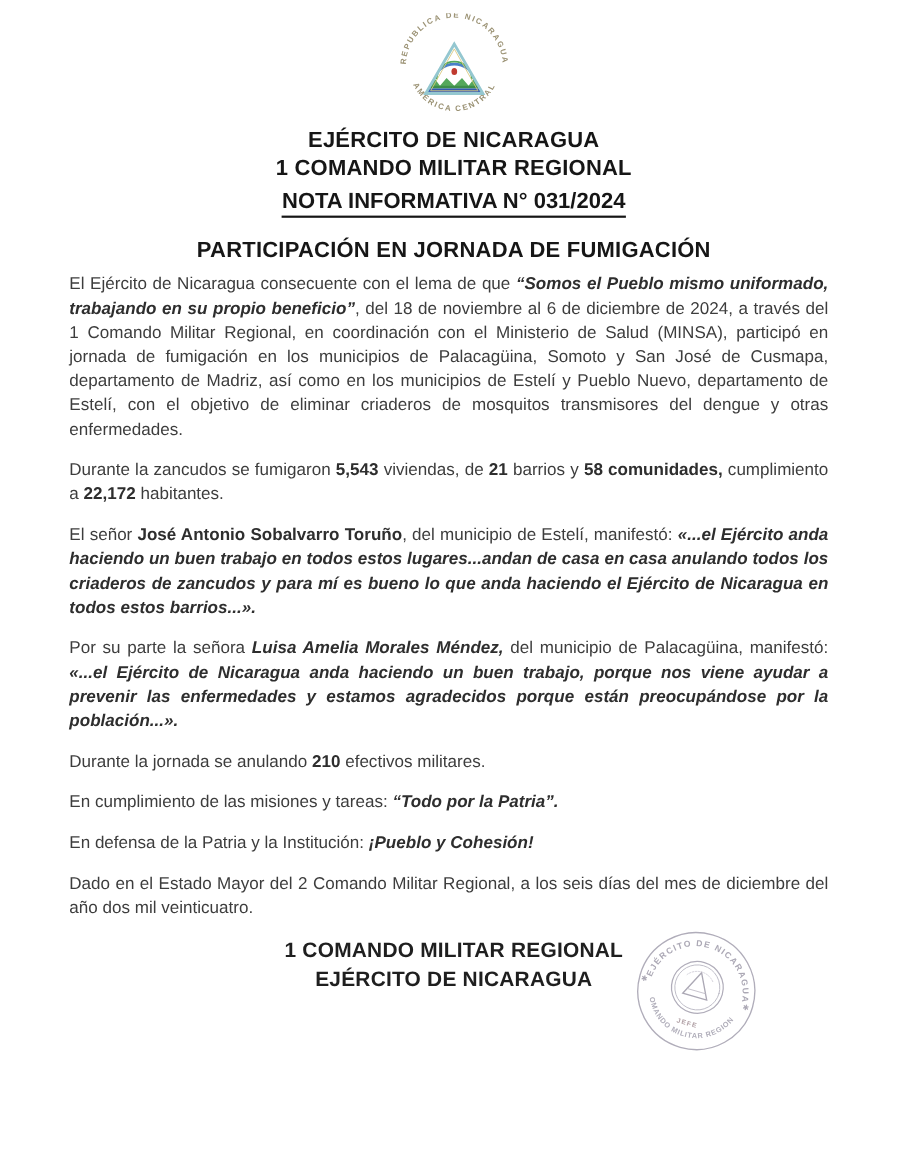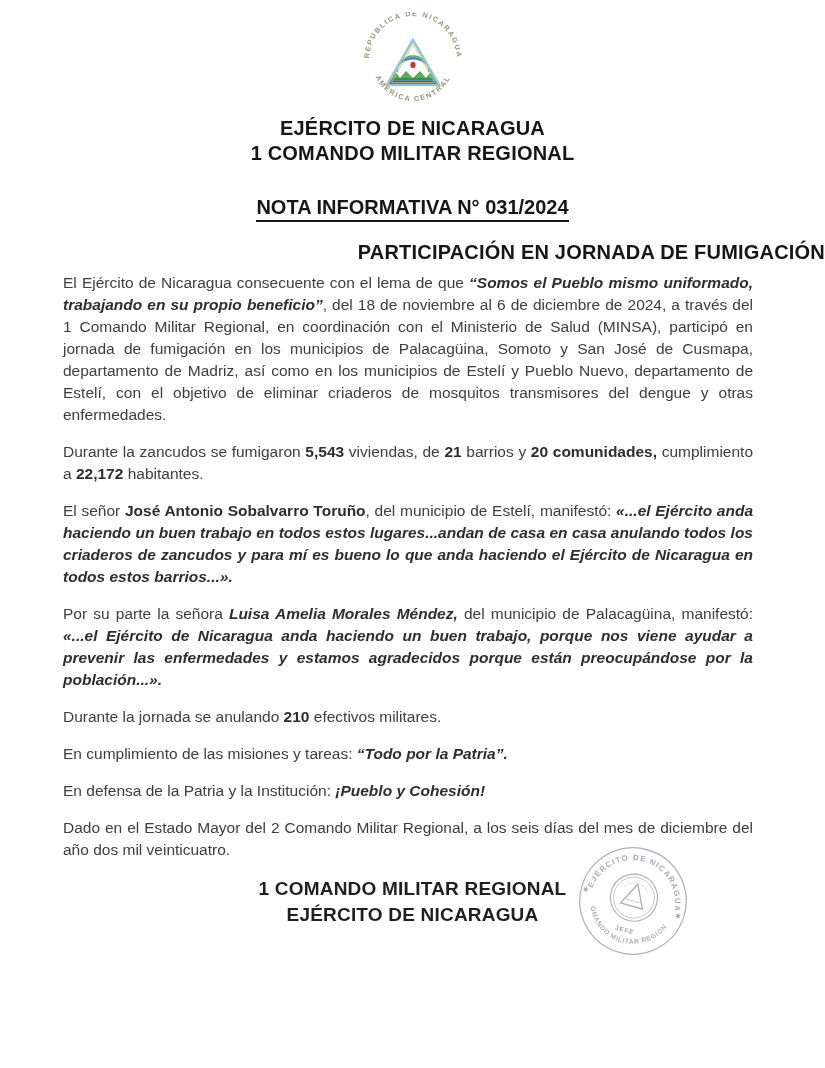--- a/index.html
+++ b/index.html
@@ -8,23 +8,23 @@
     width:825px; height:1068px;
     background:#ffffff;
     overflow:hidden;
     font-family:"Liberation Sans", sans-serif;
     box-sizing:border-box;
     padding-top:12px;
   }
   .emblem-wrap { text-align:center; height:100px; }
   .header { text-align:center; color:#161616; margin-top:4px; }
   .h-org  { font-size:20px; font-weight:bold; line-height:25px; letter-spacing:0.2px; }
-  .h-note { margin-top:29px; font-size:20px; font-weight:bold; line-height:24px; }
+  .h-note { margin-top:5px; font-size:20px; font-weight:bold; line-height:24px; }
   .h-note span { border-bottom:2.5px solid #161616; padding-bottom:2px; }
-  .h-subject { margin-top:21px; font-size:20px; font-weight:bold; line-height:24px; letter-spacing:0.2px;text-align:right; }
+  .h-subject { margin-top:21px; font-size:20px; font-weight:bold; line-height:24px; letter-spacing:0.2px; }
   .docbody {
     margin:8px 72px 0 63px;
     font-size:15.5px; line-height:22px;
     color:#3d3d3d;
     text-align:justify;
   }
   .para { margin:0 0 15px 0; }
   .bold { font-weight:bold; color:#2e2e2e; }
   .italic { font-style:italic; }
   .signature {
@@ -78,21 +78,21 @@
 
   <div class="header">
     <div class="h-org">EJÉRCITO DE NICARAGUA</div>
     <div class="h-org">1 COMANDO MILITAR REGIONAL</div>
     <div class="h-note"><span>NOTA INFORMATIVA N° 031/2024</span></div>
     <div class="h-subject">PARTICIPACIÓN EN JORNADA DE FUMIGACIÓN</div>
   </div>
 
   <div class="docbody">
       <p class="para"><span>El Ejército de Nicaragua consecuente con el lema de que </span><span class="bold italic">“Somos el Pueblo mismo uniformado, trabajando en su propio beneficio”</span><span>, del 18 de noviembre al 6 de diciembre de 2024, a través del 1 Comando Militar Regional, en coordinación con el Ministerio de Salud (MINSA), participó en jornada de fumigación en los municipios de Palacagüina, Somoto y San José de Cusmapa, departamento de Madriz, así como en los municipios de Estelí y Pueblo Nuevo, departamento de Estelí, con el objetivo de eliminar criaderos de mosquitos transmisores del dengue y otras enfermedades.</span></p>
-      <p class="para"><span>Durante la zancudos se fumigaron </span><span class="bold">5,543</span><span> viviendas, de </span><span class="bold">21</span><span> barrios y </span><span class="bold">20 comunidades,</span><span> cumplimiento a </span><span class="bold">22,172</span><span> habitantes.</span></p>
+      <p class="para"><span>Durante la zancudos se fumigaron </span><span class="bold">5,543</span><span> viviendas, de </span><span class="bold">21</span><span> barrios y </span><span class="bold">58 comunidades,</span><span> cumplimiento a </span><span class="bold">22,172</span><span> habitantes.</span></p>
       <p class="para"><span>El señor </span><span class="bold">José Antonio Sobalvarro Toruño</span><span>, del municipio de Estelí, manifestó: </span><span class="bold italic">«...el Ejército anda haciendo un buen trabajo en todos estos lugares...andan de casa en casa anulando todos los criaderos de zancudos y para mí es bueno lo que anda haciendo el Ejército de Nicaragua en todos estos barrios...».</span></p>
       <p class="para"><span>Por su parte la señora </span><span class="bold italic">Luisa Amelia Morales Méndez,</span><span> del municipio de Palacagüina, manifestó: </span><span class="bold italic">«...el Ejército de Nicaragua anda haciendo un buen trabajo, porque nos viene ayudar a prevenir las enfermedades y estamos agradecidos porque están preocupándose por la población...».</span></p>
       <p class="para"><span>Durante la jornada se anulando </span><span class="bold">210</span><span> efectivos militares.</span></p>
       <p class="para"><span>En cumplimiento de las misiones y tareas: </span><span class="bold italic">“Todo por la Patria”.</span></p>
       <p class="para"><span>En defensa de la Patria y la Institución: </span><span class="bold italic">¡Pueblo y Cohesión!</span></p>
       <p class="para"><span>Dado en el Estado Mayor del 2 Comando Militar Regional, a los seis días del mes de diciembre del año dos mil veinticuatro.</span></p>
     </div>
 
   <div class="signature">
     <div>1 COMANDO MILITAR REGIONAL</div>

